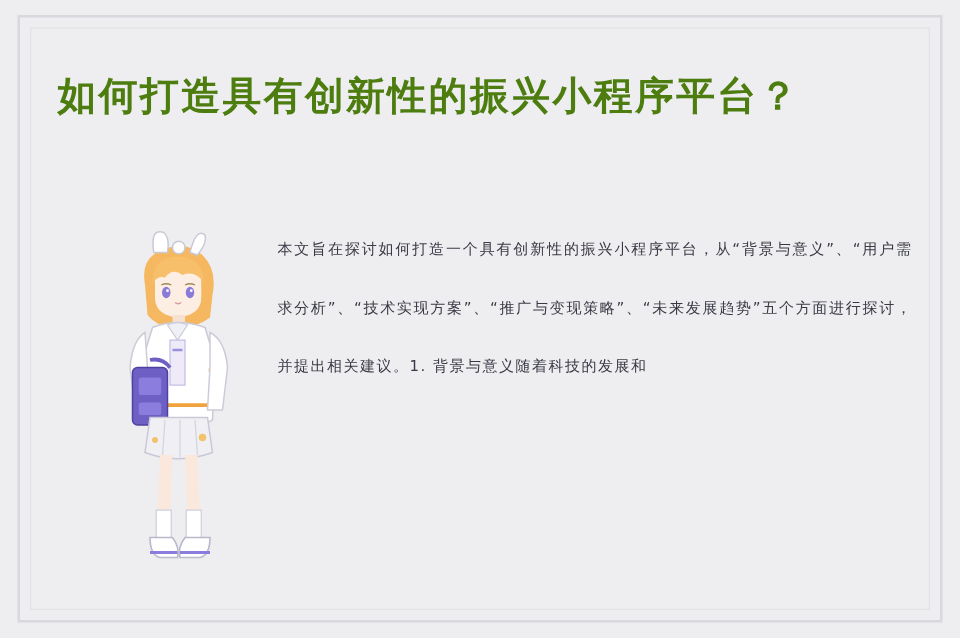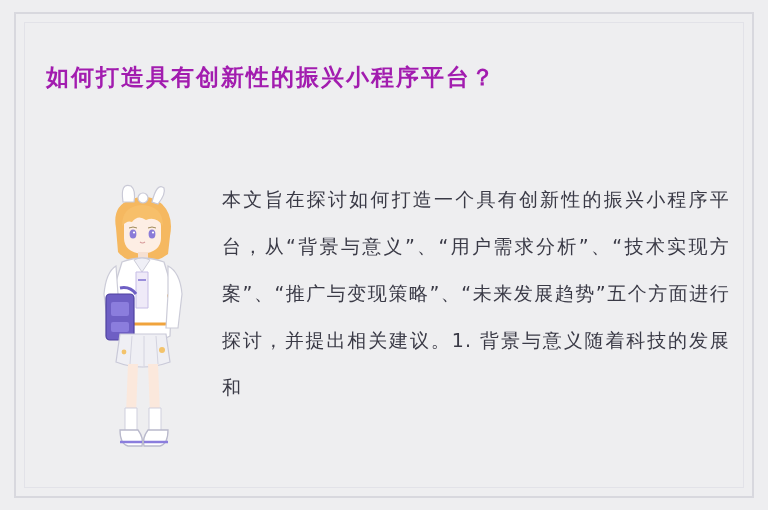--- a/index.html
+++ b/index.html
@@ -45,34 +45,34 @@
     top: 0;
     width: 768px;
     height: 510px;
   }
   .title {
     position: absolute;
     left: 46px;
     top: 56px;
     width: 690px;
     font-family: "DejaVu Sans", sans-serif;
-    font-size: 23px;
+    font-size: 31px;
     font-weight: 700;
     line-height: 42px;
     letter-spacing: 2px;
-    color: #a21caf;
+    color: #4d7c0f;
     white-space: pre-wrap;
   }
   .body-text {
     position: absolute;
     left: 222px;
     top: 176px;
     width: 508px;
     font-family: "DejaVu Sans", sans-serif;
-    font-size: 19px;
+    font-size: 12px;
     line-height: 47px;
     letter-spacing: 1.2px;
     color: #3a3a46;
     text-align: justify;
     white-space: pre-wrap;
   }
 
   
   .illu {
     position: absolute;

